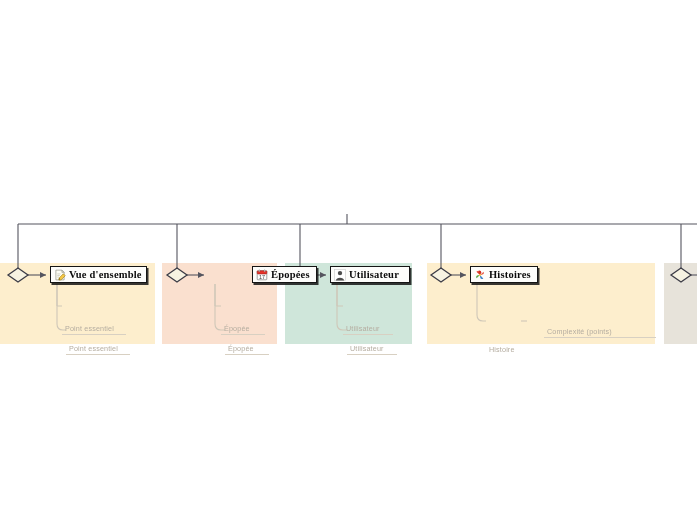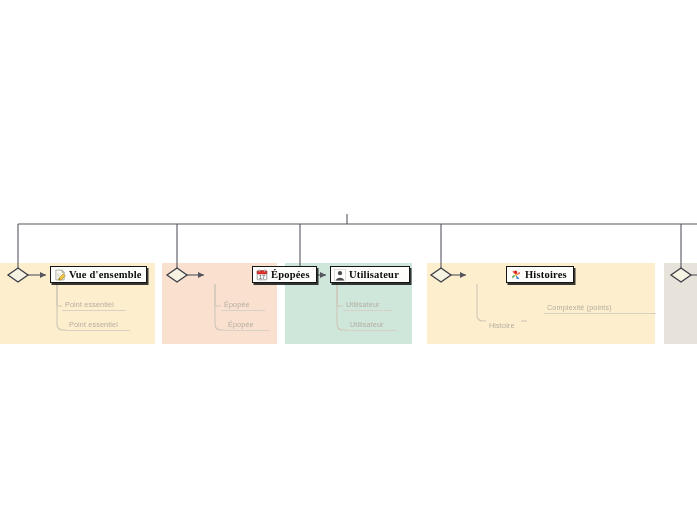--- a/index.html
+++ b/index.html
@@ -79,20 +79,21 @@
   
   .ghost{
     position:absolute;
     z-index:4;
     font-size:7.2px;
     color:#b5ada0;
     white-space:nowrap;
     border-bottom:1px solid #d8d0c2;
     padding:0 3px 1px 3px;
     letter-spacing:0.15px;
+    margin-top:24px;
   }
   .ghost.pill{
     border:1px solid #d8d0c2;
     border-radius:9px;
     padding:2px 8px;
     line-height:1;
   }
   .ghost.plain{
     border-bottom:1px solid #d8d0c2;
   }
@@ -184,21 +185,21 @@
 
   <div class="topic" style="left:330px;top:266px;width:80px;">
     <svg class="topic-icon" viewBox="0 0 16 16">
       <rect x="0.6" y="0.6" width="14.8" height="14.8" fill="#ffffff" stroke="#c9c9c9" stroke-width="0.8"></rect>
       <circle cx="8" cy="5.4" r="2.9" fill="#4d4d4d"></circle>
       <path d="M2.6 15.2 C2.6 10.4 13.4 10.4 13.4 15.2 Z" fill="#4d4d4d"></path>
     </svg>
     <span class="topic-label">Utilisateur</span>
   </div>
 
-  <div class="topic" style="left:470px;top:266px;width:68px;margin-left:36px;">
+  <div class="topic" style="left:470px;top:266px;width:68px;">
     <svg class="topic-icon" viewBox="0 0 16 16">
       <path d="M8 8 L3.2 3.6 Q6.6 1.0 8 5.4 Z" fill="#e03b2c"></path>
       <path d="M8 8 L12.8 3.8 Q14.4 7.4 10.4 7.6 Z" fill="#e8604a"></path>
       <path d="M8 8 L12.4 12.6 Q8.6 14.6 8.2 10.6 Z" fill="#3a7fc4"></path>
       <path d="M8 8 L3.4 12.4 Q1.6 8.8 5.6 8.2 Z" fill="#58a548"></path>
       <path d="M8 8 L6.0 2.2 Q9.6 1.4 9.8 5.0 Z" fill="#d12a1e"></path>
       <circle cx="8" cy="8" r="1.4" fill="#f3c63e"></circle>
     </svg>
     <span class="topic-label">Histoires</span>
   </div>

